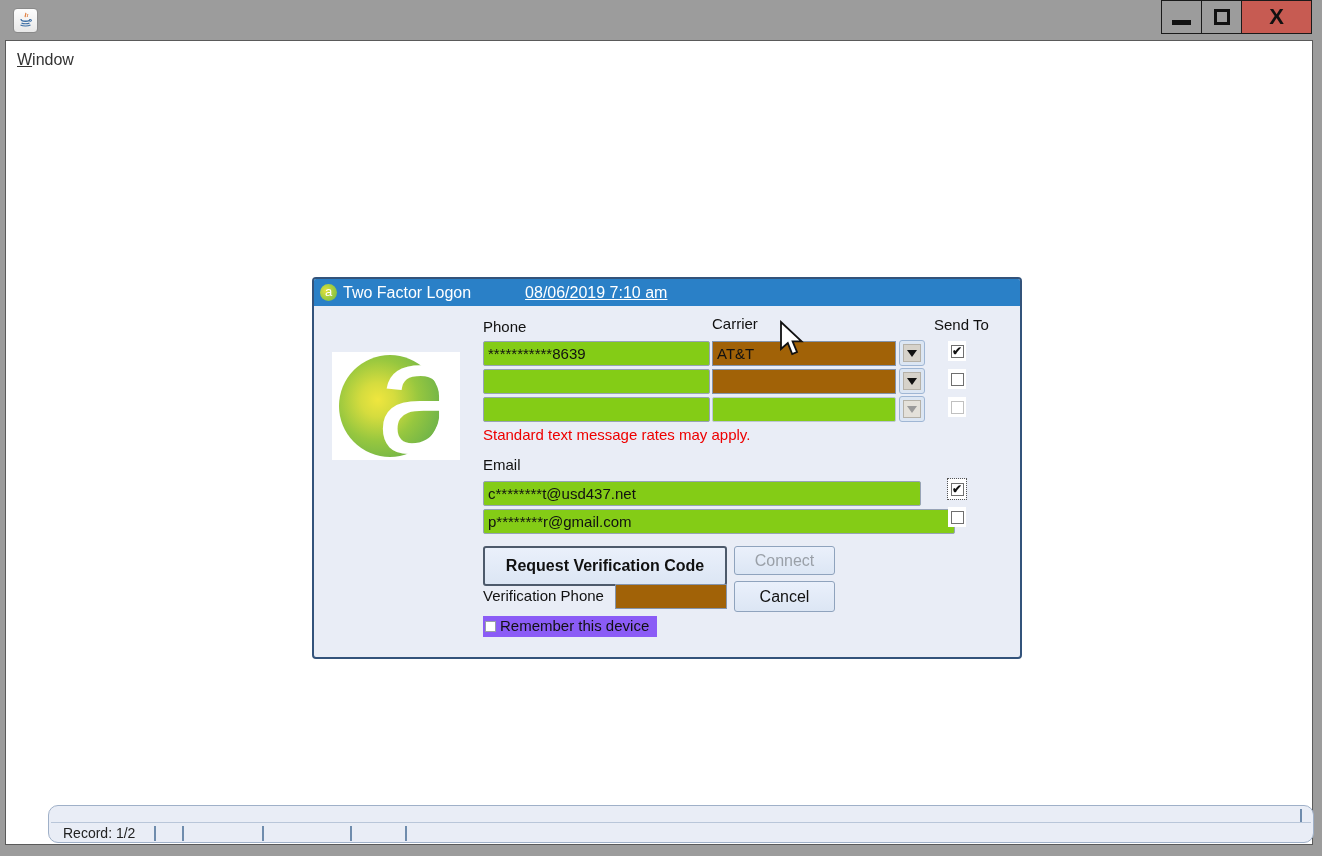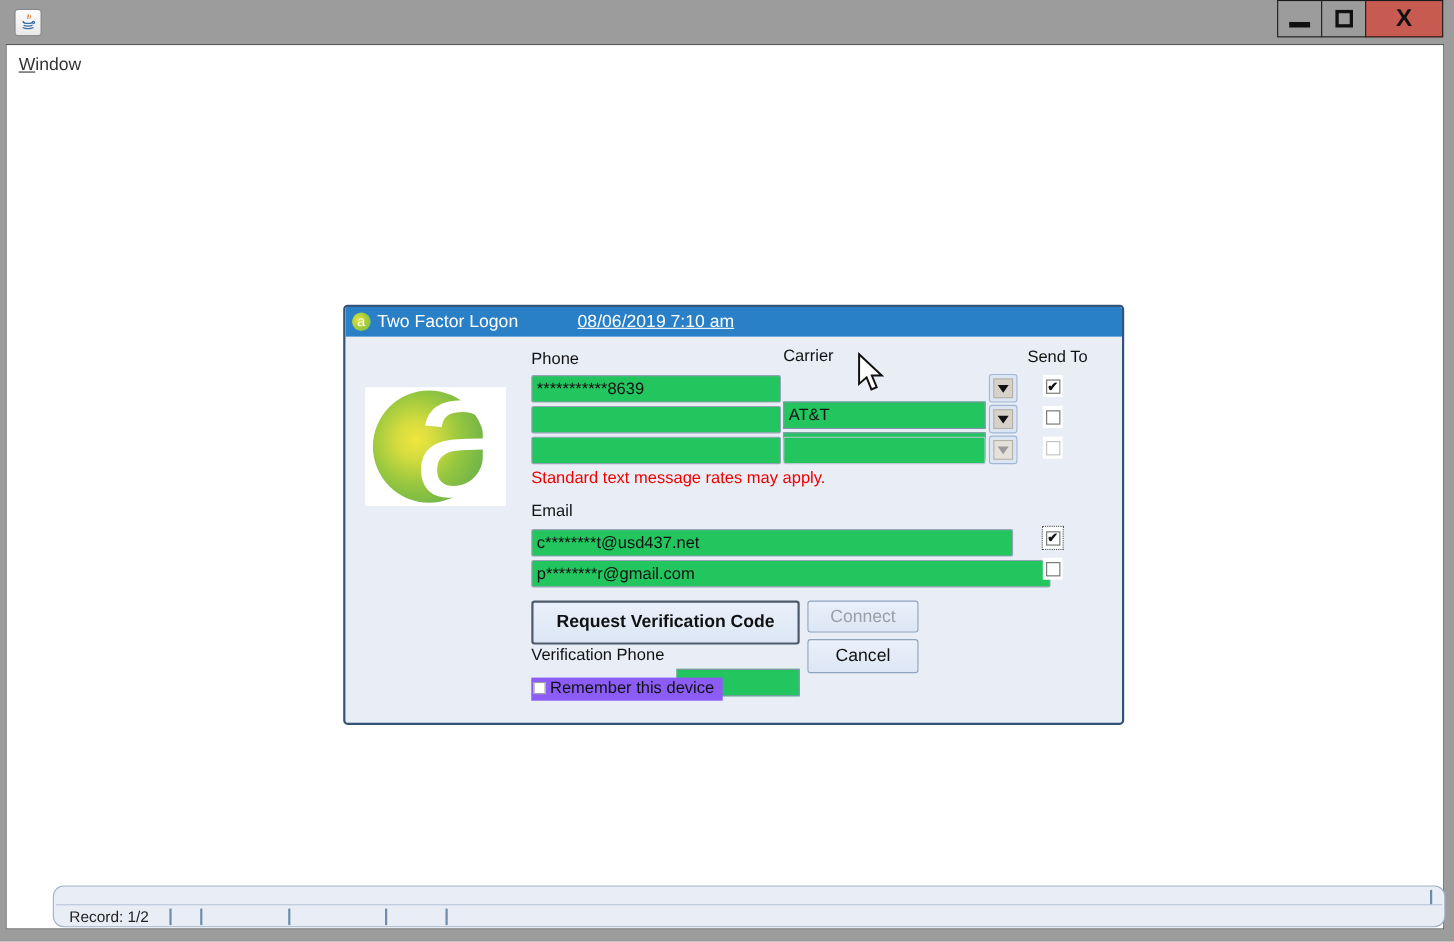--- a/index.html
+++ b/index.html
@@ -66,23 +66,23 @@
   .logo-a {
     position:absolute; right:-6px; top:-37px; color:#fff;
     font-size:162px; line-height:162px; font-weight:400;
   }
 
   .lbl { position:absolute; font-size:15px; color:#111; white-space:nowrap; }
 
   .field {
     position:absolute; height:25px; font-size:15px; padding:0 4px;
     font-family:"Liberation Sans", sans-serif; color:#111;
-    border:1px solid #97a3b6; border-radius:2px; background:#22c55e;
-  }
-  .field.editable { background:#22c55e; border-color:#8494ac; border-radius:0;margin-top:24px; }
+    border:1px solid #97a3b6; border-radius:2px; background:#84cc16;
+  }
+  .field.editable { background:#a16207; border-color:#8494ac; border-radius:0; }
   .field.dim { border-color:#bcc6d6; color:#8a8a8a; }
 
   .dd-btn {
     position:absolute; width:26px; height:26px; background:#dce6f3;
     border:1px solid #9fb6d4; border-radius:3px;
     display:flex; align-items:center; justify-content:center;
   }
   .dd-inner {
     width:18px; height:18px; background:#d6d2ca; border:1px solid #b5b1a8;
     display:flex; align-items:center; justify-content:center;

